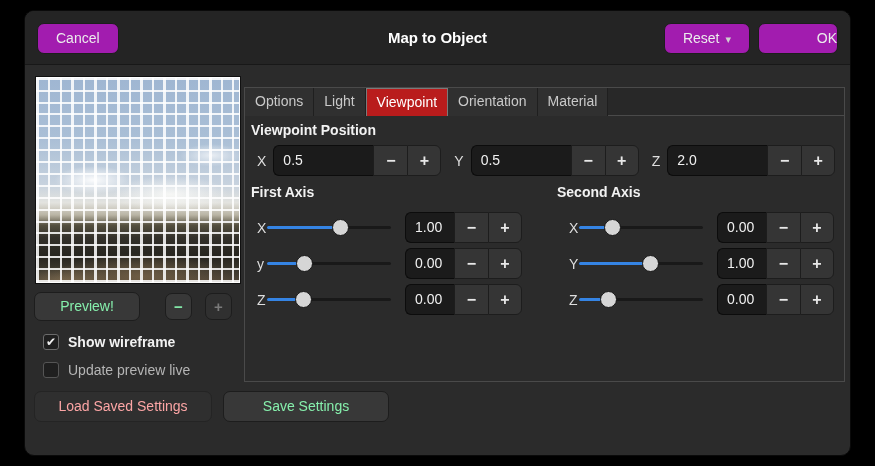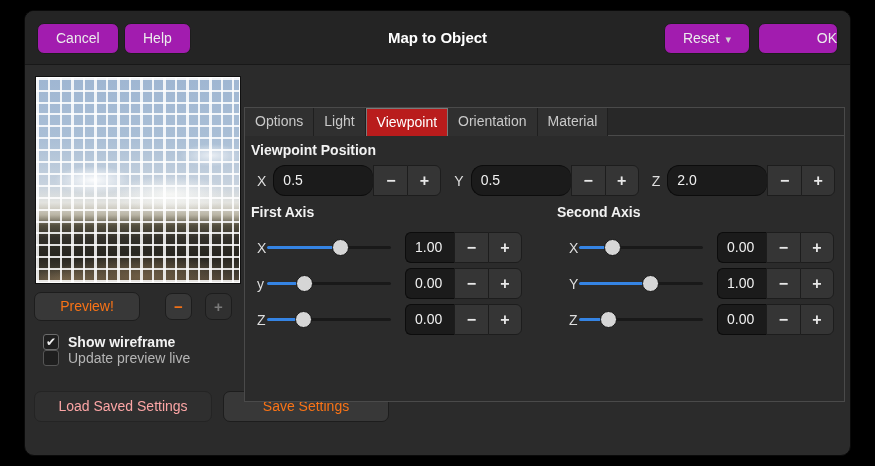--- a/index.html
+++ b/index.html
@@ -17,47 +17,47 @@
       radial-gradient(60% 16% at 52% 97%, #6e5c44 0%, rgba(110,92,68,0) 72%),
       radial-gradient(34% 12% at 16% 100%, #7d6b50 0%, rgba(125,107,80,0) 70%),
       radial-gradient(55px 20px at 28% 50%, rgba(255,255,255,.95), rgba(255,255,255,0) 70%),
       radial-gradient(80px 26px at 66% 57%, rgba(250,250,248,.9), rgba(255,255,255,0) 72%),
       radial-gradient(45px 16px at 86% 38%, rgba(255,255,255,.7), rgba(255,255,255,0) 70%),
       linear-gradient(180deg,#9fb6d2 0%,#aabfd6 30%,#c7d2de 52%,#e3e3df 61%,#b9b4a4 67%,#55503f 72%,#33312a 78%,#26251f 87%,#3a362c 93%,#54493a 100%);}
   .wireframe{position:absolute;inset:0;border:1px solid rgba(255,255,255,.9);
     background-image:
       repeating-linear-gradient(90deg, rgba(255,255,255,.85) 0 2px, transparent 2px 11.5px),
       repeating-linear-gradient(0deg, rgba(255,255,255,.85) 0 2px, transparent 2px 11.9px);}
-  .btn{background:#383838;border:1px solid #1d1d1d;border-radius:7px;color:#f97316;font-size:14px;text-align:center;cursor:default;}
+  .btn{background:#383838;border:1px solid #1d1d1d;border-radius:7px;color:#86efac;font-size:14px;text-align:center;cursor:default;}
   .preview-btn{position:absolute;left:9px;top:281px;width:106px;height:29px;line-height:27px;}
   .zoom-btn{position:absolute;top:282px;width:27px;height:27px;line-height:25px;font-weight:bold;font-size:15px;}
   .zoom-out{left:140px;}
   .zoom-in{left:180px;color:#7a7a7a;background:#303030;}
   .cb-row{position:absolute;left:18px;height:18px;display:flex;align-items:center;gap:9px;}
   .cb-box{width:16px;height:16px;border:1px solid #6b6b6b;border-radius:3px;background:#1f1f1f;color:#f0f0f0;font-size:12px;line-height:14px;text-align:center;}
   .cb-box.unchecked{color:transparent;border-color:#555;}
   .cb-label{font-size:14px;}
   .cb-label.strong{font-weight:bold;color:#f2f2f2;}
   .cb-label.dim{color:#b5b5b5;}
   .footer-btn{position:absolute;top:380px;height:31px;line-height:29px;}
   .load-btn{left:9px;width:178px;color:#fca5a5;background:#2f2f2f;border-color:#242424;}
   .save-btn{left:198px;width:166px;}
   
-  .panel{position:absolute;left:219px;top:76px;width:601px;height:295px;border:1px solid #4a4a4a;background:#2b2b2b;margin-top:20px;}
+  .panel{position:absolute;left:219px;top:76px;width:601px;height:295px;border:1px solid #4a4a4a;background:#2b2b2b;}
   .tabbar{position:absolute;left:0;top:0;right:0;height:28px;display:flex;border-bottom:1px solid #4a4a4a;background:#282828;}
   .tab{height:28px;line-height:27px;padding:0 10px;font-size:14px;color:#c9c9c9;background:#303030;border-right:1px solid #1f1f1f;cursor:default;}
   .tab.active{background:#b91c1c;color:#ffffff;border:1px solid #7a7a7a;border-bottom:none;}
   .heading{position:absolute;font-weight:bold;font-size:14px;color:#f2f2f2;}
   .vp-heading{left:6px;top:34px;}
   .row{position:absolute;display:flex;align-items:center;}
   .vp-row{left:6px;top:57px;height:31px;gap:0;}
   .fld-label{font-size:14px;color:#dedede;padding:0 7px 0 6px;}
   .spin{display:flex;height:31px;}
   .entry{height:31px;background:#1b1b1b;border:1px solid #0c0c0c;border-right:none;border-radius:6px 0 0 6px;color:#f0f0f0;font-size:14px;line-height:29px;padding-left:9px;}
-  .entry.wide{width:100px;border-radius:12px;}
+  .entry.wide{width:100px;}
   .entry.narrow{width:49px;}
   .spin-btn{width:34px;height:31px;background:#353535;border:1px solid #1d1d1d;color:#e8e8e8;font-size:16px;font-weight:bold;line-height:29px;text-align:center;cursor:default;}
   .spin-btn.mid{border-radius:0;border-right:none;}
   .spin-btn.last{border-radius:0 6px 6px 0;}
   .axis-heading-1{left:6px;top:96px;}
   .axis-heading-2{left:312px;top:96px;}
   .axis-row{height:31px;gap:0;}
   .axis-label{width:22px;font-size:14px;color:#dedede;padding-left:12px;}
   .slider{position:relative;width:124px;height:31px;margin-right:14px;--pos:50%;}
   .slider .track{position:absolute;left:0;right:0;top:14px;height:3px;background:#191919;border-radius:2px;}
@@ -66,42 +66,41 @@
   .col2{left:312px;}
   .r1{top:124px;} .r2{top:160px;} .r3{top:196px;}
 </style>
 </head>
 <body>
 
 <div class="window">
 
   <div class="header">
     <div class="hbtn" style="left:12px;">Cancel</div>
-    <div class="hbtn" style="left:99px;">Help</div>
     <div class="title">Map to Object</div>
     <div class="hbtn" style="right:100px;">
       <span>Reset</span><span class="chev">▾</span>
     </div>
     <div class="hbtn" style="right:12px;width:80px;padding:0;text-align:right;">OK</div>
   </div>
 
   <div class="preview-frame">
     <div class="photo"></div>
     <div class="wireframe"></div>
   </div>
 
   <div class="btn preview-btn">Preview!</div>
   <div class="btn zoom-btn zoom-out">−</div>
   <div class="btn zoom-btn zoom-in">+</div>
 
   <div class="cb-row" style="top:322px;">
     <div class="cb-box">✔</div>
     <div class="cb-label strong">Show wireframe</div>
   </div>
-  <div class="cb-row" style="top:338px;">
+  <div class="cb-row" style="top:350px;">
     <div class="cb-box unchecked"></div>
     <div class="cb-label dim">Update preview live</div>
   </div>
 
   <div class="btn footer-btn load-btn">Load Saved Settings</div>
   <div class="btn footer-btn save-btn">Save Settings</div>
 
   <div class="panel">
 
     <div class="tabbar">

